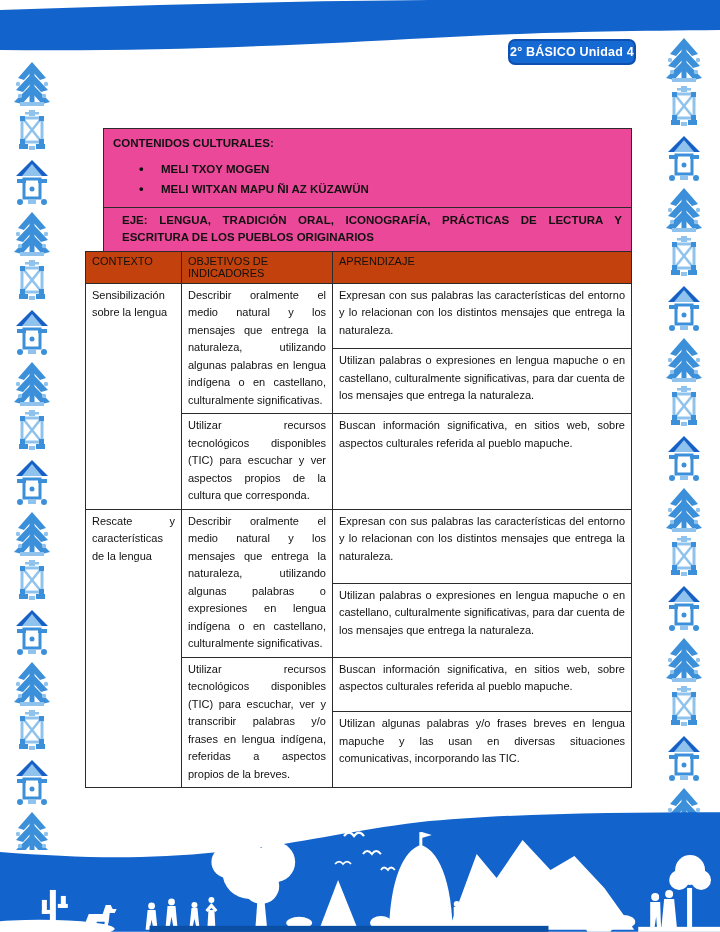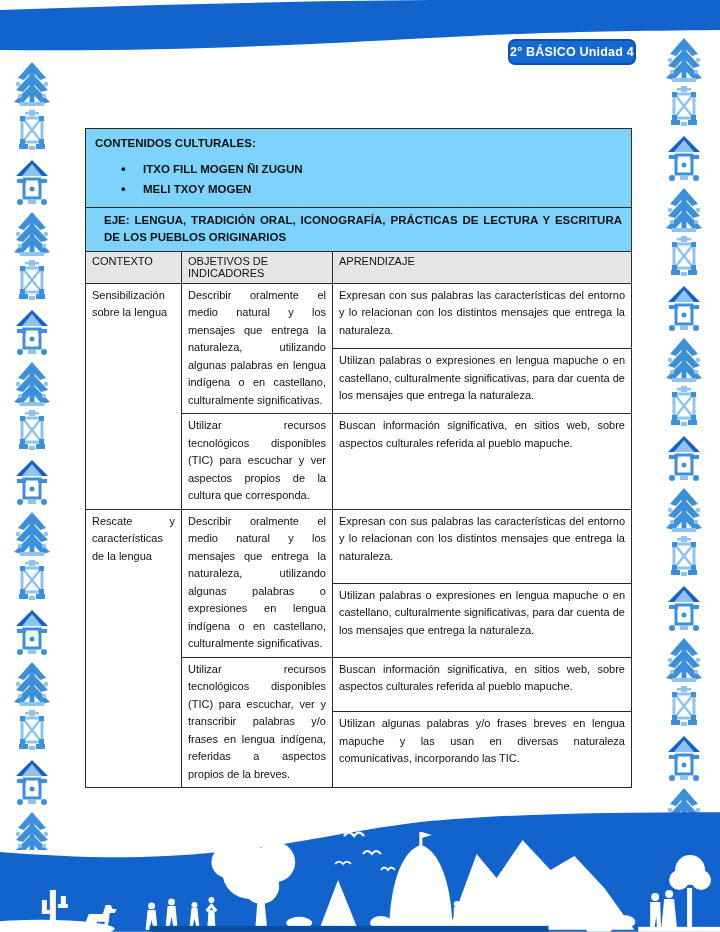--- a/index.html
+++ b/index.html
@@ -11,21 +11,21 @@
   .badge{
     position:absolute;left:508px;top:39px;width:128px;height:26px;
     background:#1569d3;border:2px solid #0c4fae;border-radius:7px;
     color:#ffffff;display:flex;align-items:center;justify-content:flex-start;
     font-size:12.5px;font-weight:bold;box-sizing:border-box;letter-spacing:.2px;
   }
   .strip{position:absolute;}
   .strip-left{left:12px;top:58px;}
   .strip-right{left:664px;top:34px;}
   .content{position:absolute;left:85px;top:128px;width:547px;color:#111;}
-  .box{background:#7dd3fc;border:1.6px solid #2b2b2b;box-sizing:border-box;}
+  .box{background:#ec4899;border:1.6px solid #2b2b2b;box-sizing:border-box;margin-left:18px;}
   .contents-box{padding:6px 9px 9px 9px;}
   .contents-title{font-weight:bold;font-size:11.5px;line-height:17px;}
   ul.bullets{margin:7px 0 0 0;padding:0;list-style:none;}
   ul.bullets li{
     font-size:11.5px;font-weight:bold;line-height:20px;
     padding-left:48px;position:relative;
   }
   ul.bullets li::before{
     content:"\2022";position:absolute;left:26px;top:0;font-size:13px;
   }
@@ -35,21 +35,21 @@
     font-size:11.5px;line-height:17px;text-align:justify;
   }
   table.curr{
     border-collapse:collapse;width:100%;margin-top:-1.6px;table-layout:fixed;
   }
   table.curr th, table.curr td{
     border:1.5px solid #2b2b2b;font-size:11px;vertical-align:top;
     padding:3px 6px 4px 6px;color:#111;
   }
   table.curr th{
-    font-weight:normal;text-align:left;height:18px;background:#e5e5e5;
+    font-weight:normal;text-align:left;height:18px;background:#c2410c;
   }
   td.jt{text-align:justify;line-height:17.5px;}
   col.c-contexto{width:96px;}
   col.c-objetivos{width:151px;}
   .footer-svg{position:absolute;left:0;bottom:0;}
 </style>
 </head>
 <body>
 
 <div class="page">
@@ -136,22 +136,22 @@
       </pattern>
     </defs>
     <rect x="0" y="0" width="40" height="790" fill="url(#motifR)"></rect>
   </svg>
 
   <div class="content">
 
     <div class="box contents-box">
       <div class="contents-title">CONTENIDOS CULTURALES:</div>
       <ul class="bullets">
-        <li>ITXO FILL MOGEN ÑI ZUGUN</li>
         <li>MELI TXOY MOGEN</li>
+        <li>MELI WITXAN MAPU ÑI AZ KÜZAWÜN</li>
       </ul>
     </div>
 
     <div class="box eje-box">EJE: LENGUA, TRADICIÓN ORAL, ICONOGRAFÍA, PRÁCTICAS DE LECTURA Y ESCRITURA DE LOS PUEBLOS ORIGINARIOS</div>
 
     <table class="curr">
       <colgroup>
         <col class="c-contexto">
           <col class="c-objetivos">
           <col>
@@ -180,21 +180,21 @@
         <td class="jt">Expresan con sus palabras las características del entorno y lo relacionan con los distintos mensajes que entrega la naturaleza.</td>
       </tr>
       <tr>
         <td class="jt">Utilizan palabras o expresiones en lengua mapuche o en castellano, culturalmente significativas, para dar cuenta de los mensajes que entrega la naturaleza.</td>
       </tr>
       <tr>
         <td class="jt" rowspan="2">Utilizar recursos tecnológicos disponibles (TIC) para escuchar, ver y transcribir palabras y/o frases en lengua indígena, referidas a aspectos propios de la breves.</td>
         <td class="jt">Buscan información significativa, en sitios web, sobre aspectos culturales referida al pueblo mapuche.</td>
       </tr>
       <tr>
-        <td class="jt">Utilizan algunas palabras y/o frases breves en lengua mapuche y las usan en diversas naturaleza comunicativas, incorporando las TIC.</td>
+        <td class="jt">Utilizan algunas palabras y/o frases breves en lengua mapuche y las usan en diversas situaciones comunicativas, incorporando las TIC.</td>
       </tr>
     </tbody>
       </table>
   </div>
 
   <svg class="footer-svg" width="720" height="122" viewBox="0 0 722 122" aria-hidden="true">
     <path d="M0,42 C80,48 140,50 220,42 C300,34 340,22 420,12 C500,4 600,2 722,2 L722,122 L0,122 Z" fill="#1263cb"></path>
     <g fill="#ffffff">
       <ellipse cx="40" cy="119" rx="75" ry="9"></ellipse>
       <rect x="50" y="80" width="6" height="40"></rect>

